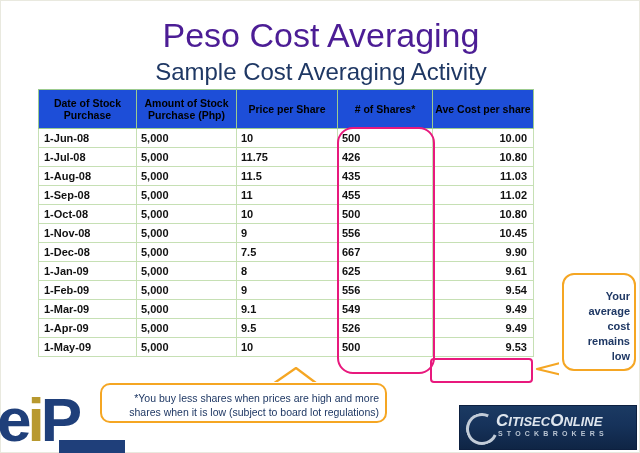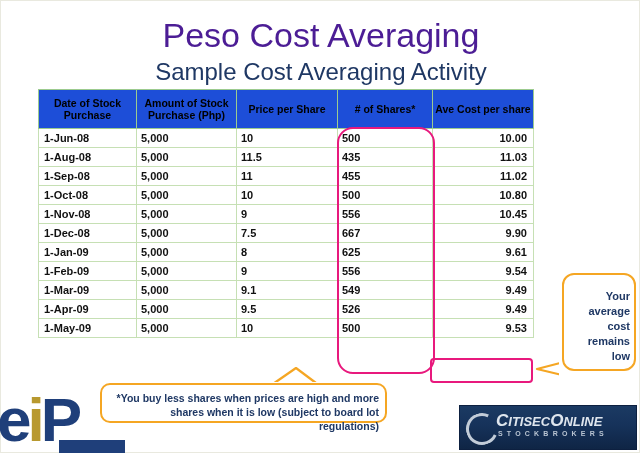--- a/index.html
+++ b/index.html
@@ -118,21 +118,21 @@
     padding:14px 4px 0 4px;
     font-weight:600;
     border-radius:12px;
   }
   #callout-bottom{
     left:99px;top:382px;
     width:287px;height:40px;
     font-size:10.5px;
     line-height:14px;
     padding:6px 6px 0 6px;
-    font-weight:bold;
+    font-weight:normal;
     border-radius:10px;
   }
   
   #tail-right{
     position:absolute;
     left:534px;top:358px;
     width:30px;height:18px;
   }
   
   #tail-bottom{
@@ -240,20 +240,27 @@
       </thead>
       <tbody id="tbody">
           <tr>
             <td class="c-date">1-Jun-08</td>
             <td class="c-amt">5,000</td>
             <td class="c-price">10</td>
             <td class="c-shares">500</td>
             <td class="c-ave">10.00</td>
           </tr>
           <tr>
+            <td class="c-date">1-Jul-08</td>
+            <td class="c-amt">5,000</td>
+            <td class="c-price">11.75</td>
+            <td class="c-shares">426</td>
+            <td class="c-ave">10.80</td>
+          </tr>
+          <tr>
             <td class="c-date">1-Aug-08</td>
             <td class="c-amt">5,000</td>
             <td class="c-price">11.5</td>
             <td class="c-shares">435</td>
             <td class="c-ave">11.03</td>
           </tr>
           <tr>
             <td class="c-date">1-Sep-08</td>
             <td class="c-amt">5,000</td>
             <td class="c-price">11</td>

